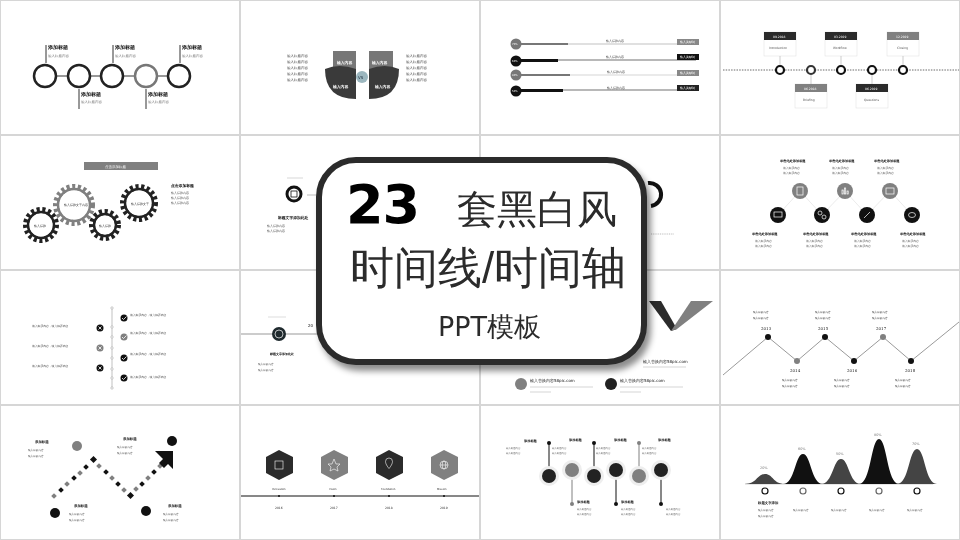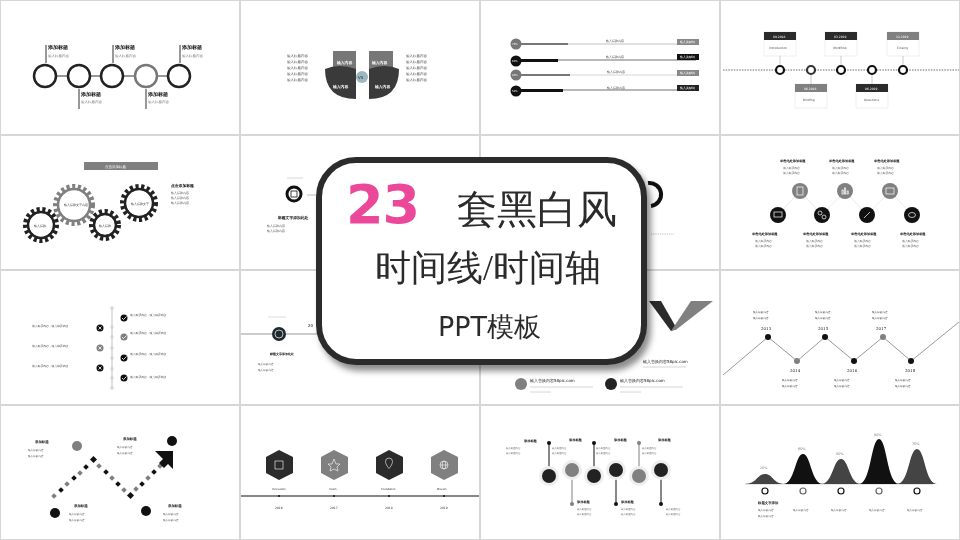--- a/index.html
+++ b/index.html
@@ -9,23 +9,23 @@
   .tile { position: absolute; width: 240px; height: 135px; background: #fff; border: 1px solid #d6d6d6; overflow: hidden; }
   .tile svg { position: absolute; left: 0; top: 0; }
 
   .cover {
     position: absolute; left: 316px; top: 157px; width: 331px; height: 208px;
     background: #fff; border: 6px solid #2b2b2b; border-radius: 40px;
     box-shadow: 4px 6px 6px rgba(0,0,0,0.45);
     text-align: center;
   }
   .cover .line1 { position: absolute; left: 0; right: 0; top: 12px; height: 60px; display: flex; align-items: baseline; justify-content: center; }
-  .cover .num { font-family: "DejaVu Sans", sans-serif; font-weight: bold; font-size: 54px; color: #ec4899; letter-spacing: -1px; margin-right: 14px; line-height: 60px; }
+  .cover .num { font-family: "DejaVu Sans", sans-serif; font-weight: bold; font-size: 54px; color: #000000; letter-spacing: -1px; margin-right: 14px; line-height: 60px; }
   .cover .t1 { font-family: "DejaVu Sans", sans-serif; font-size: 40px; color: #2b2b2b; line-height: 60px; margin-left: 24px; }
-  .cover .line2 { position: absolute; left: 0; right: 0; top: 78px; font-family: Liberation Serif, serif; font-size: 36px; color: #2b2b2b; line-height: 54px; margin-left: 13px; }
+  .cover .line2 { position: absolute; left: 0; right: 0; top: 78px; font-family: Liberation Sans, sans-serif; font-size: 44px; color: #2b2b2b; line-height: 54px; margin-left: 13px; }
   .cover .line3 { position: absolute; left: 0; right: 0; top: 146px; font-family: "DejaVu Sans", sans-serif; font-size: 27px; color: #2b2b2b; line-height: 36px; margin-left: 16px; }
 </style>
 </head>
 <body>
 
 <div class="grid">
 
   <div class="tile" style="left:0;top:0;">
     <svg width="240" height="135" viewBox="0 0 240 135">
       <g fill="none" stroke="#333" stroke-width="1">

